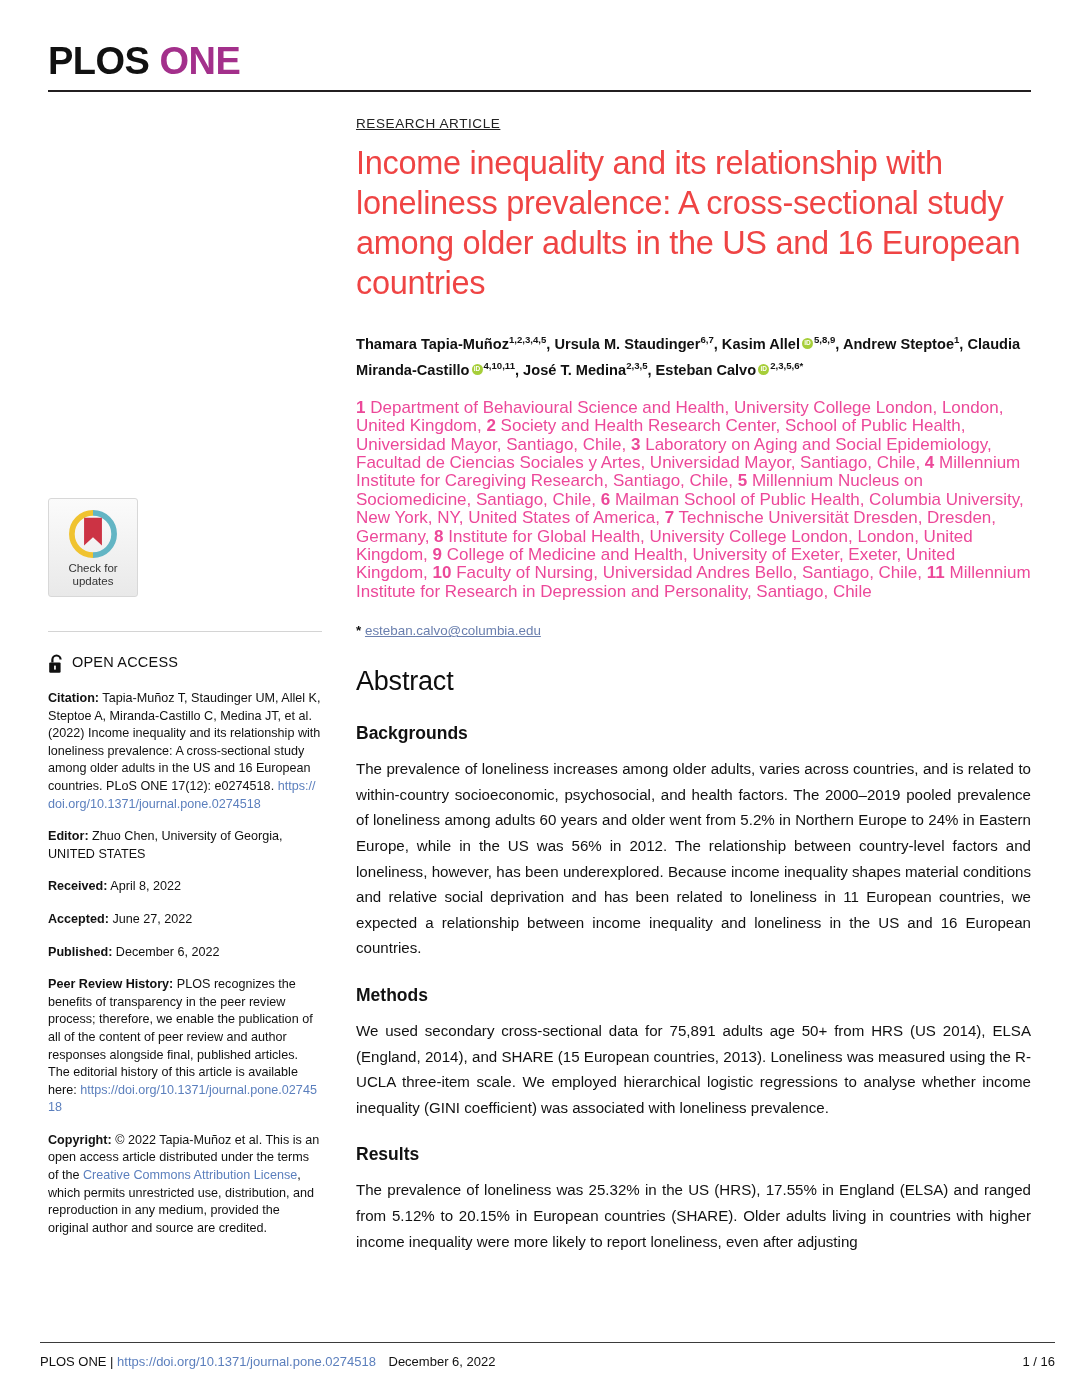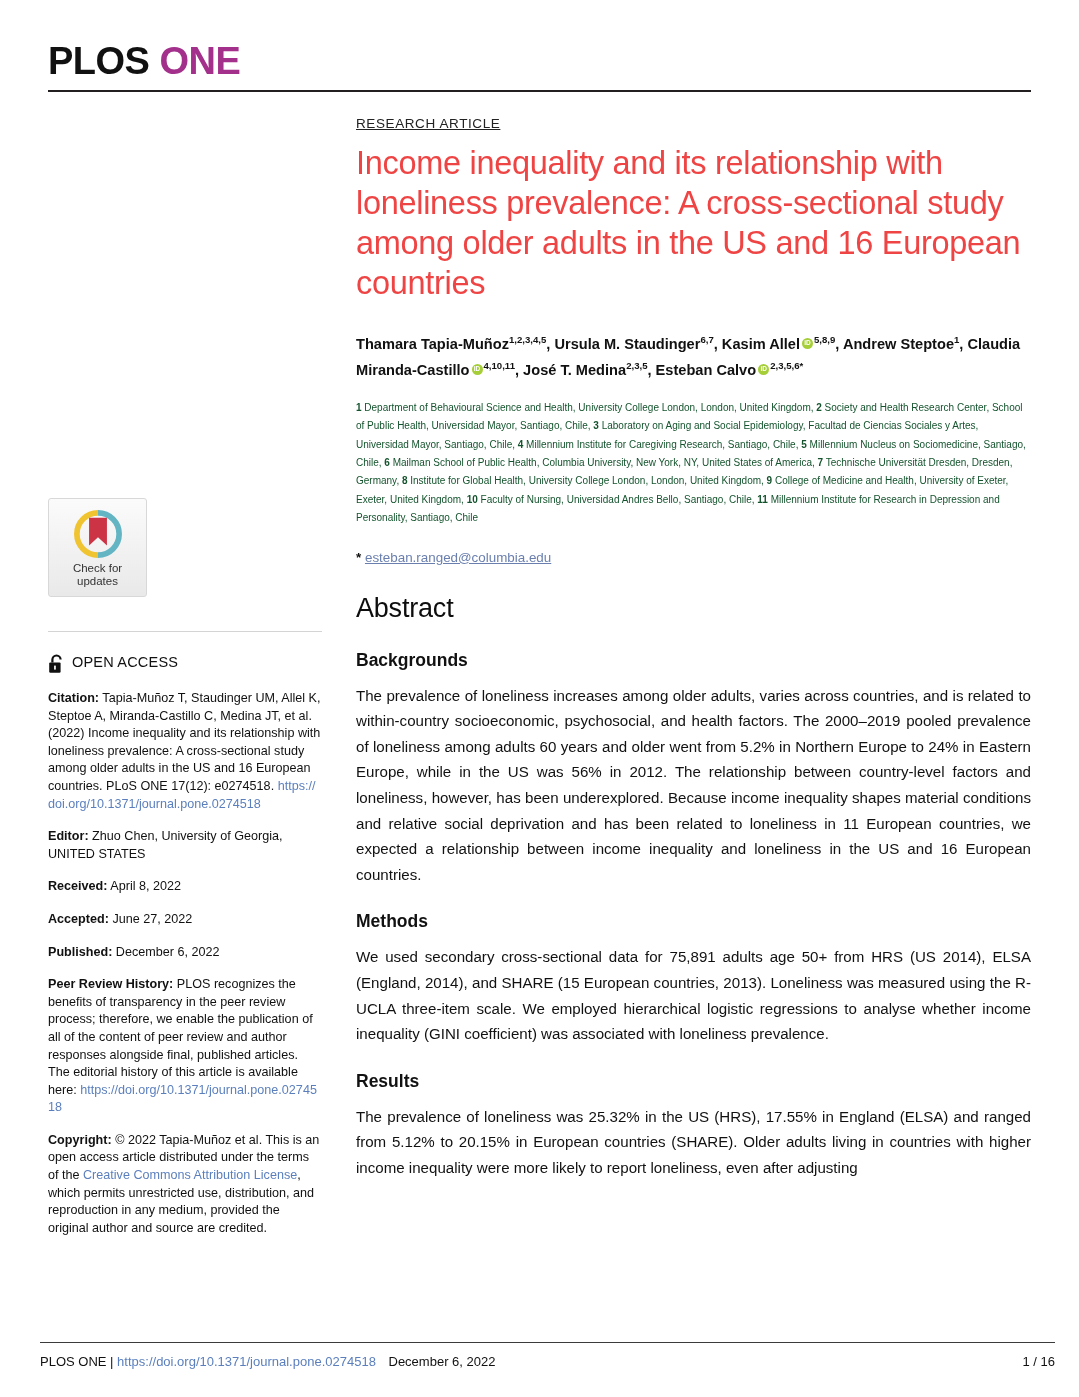--- a/index.html
+++ b/index.html
@@ -27,21 +27,21 @@
     width: 100%;
   }
 
   
   .body-cols { display: flex; margin-top: 44px; }
   .sidebar { width: 292px; flex: 0 0 292px; padding-right: 18px; }
   .main { flex: 1 1 auto; padding-left: 16px; }
 
   
   .crossmark {
-    width: 99px; height: 99px;
+    width: 90px; height: 99px;
     margin-top: 382px;
     background: linear-gradient(#fbfbfb, #e9e9e9);
     border: 1px solid #d8d8d8;
     border-radius: 3px;
     display: flex; flex-direction: column;
     align-items: center; justify-content: flex-start;
     padding-top: 9px;
   }
   .cm-mark { width: 52px; height: 52px; }
   .cm-label {
@@ -94,23 +94,23 @@
     margin: 0 1px 0 2px;
   }
   .orcid::after {
     content: "iD";
     position: absolute; inset: 0;
     font-size: 6.5px; font-weight: 700; color: #fff;
     display: flex; align-items: center; justify-content: center;
     font-family: "Liberation Sans", sans-serif;
   }
   .affil {
-    font-size: 10px;
+    font-size: 17px;
     line-height: 18.4px;
-    color: #14532d;
+    color: #ec4899;
     margin-bottom: 22px;
   }
   .affil b { font-weight: 700; }
   .corr {
     font-size: 13.4px;
     color: #6a7fae;
     margin-bottom: 28px;
   }
   .corr .star { color: #111; font-weight: 700; }
 
@@ -220,21 +220,21 @@
       <div class="kicker">RESEARCH ARTICLE</div>
 
       <h1 class="title">Income inequality and its relationship with loneliness prevalence: A cross-sectional study among older adults in the US and 16 European countries</h1>
 
       <div class="authors">Thamara Tapia-Muñoz<sup>1,2,3,4,5</sup>, Ursula M. Staudinger<sup>6,7</sup>, Kasim Allel<span class="orcid"></span><sup>5,8,9</sup>, Andrew Steptoe<sup>1</sup>, Claudia Miranda-Castillo<span class="orcid"></span><sup>4,10,11</sup>, José T. Medina<sup>2,3,5</sup>, Esteban Calvo<span class="orcid"></span><sup>2,3,5,6</sup><sup>*</sup></div>
 
       <div class="affil"><b>1</b> Department of Behavioural Science and Health, University College London, London, United Kingdom, <b>2</b> Society and Health Research Center, School of Public Health, Universidad Mayor, Santiago, Chile, <b>3</b> Laboratory on Aging and Social Epidemiology, Facultad de Ciencias Sociales y Artes, Universidad Mayor, Santiago, Chile, <b>4</b> Millennium Institute for Caregiving Research, Santiago, Chile, <b>5</b> Millennium Nucleus on Sociomedicine, Santiago, Chile, <b>6</b> Mailman School of Public Health, Columbia University, New York, NY, United States of America, <b>7</b> Technische Universität Dresden, Dresden, Germany, <b>8</b> Institute for Global Health, University College London, London, United Kingdom, <b>9</b> College of Medicine and Health, University of Exeter, Exeter, United Kingdom, <b>10</b> Faculty of Nursing, Universidad Andres Bello, Santiago, Chile, <b>11</b> Millennium Institute for Research in Depression and Personality, Santiago, Chile</div>
 
       <div class="corr">
         <span class="star">*</span>
-        <a class="link-slate" href="#">esteban.ranged@columbia.edu</a>
+        <a class="link-slate" href="#">esteban.calvo@columbia.edu</a>
       </div>
 
       <h2 class="abstract-h">Abstract</h2>
 
       <div>
         <h3 class="sec-h">Backgrounds</h3>
         <p class="sec-p">The prevalence of loneliness increases among older adults, varies across countries, and is related to within-country socioeconomic, psychosocial, and health factors. The 2000–2019 pooled prevalence of loneliness among adults 60 years and older went from 5.2% in Northern Europe to 24% in Eastern Europe, while in the US was 56% in 2012. The relationship between country-level factors and loneliness, however, has been underexplored. Because income inequality shapes material conditions and relative social deprivation and has been related to loneliness in 11 European countries, we expected a relationship between income inequality and loneliness in the US and 16 European countries.</p>
 
         <h3 class="sec-h">Methods</h3>
         <p class="sec-p">We used secondary cross-sectional data for 75,891 adults age 50+ from HRS (US 2014), ELSA (England, 2014), and SHARE (15 European countries, 2013). Loneliness was measured using the R-UCLA three-item scale. We employed hierarchical logistic regressions to analyse whether income inequality (GINI coefficient) was associated with loneliness prevalence.</p>

